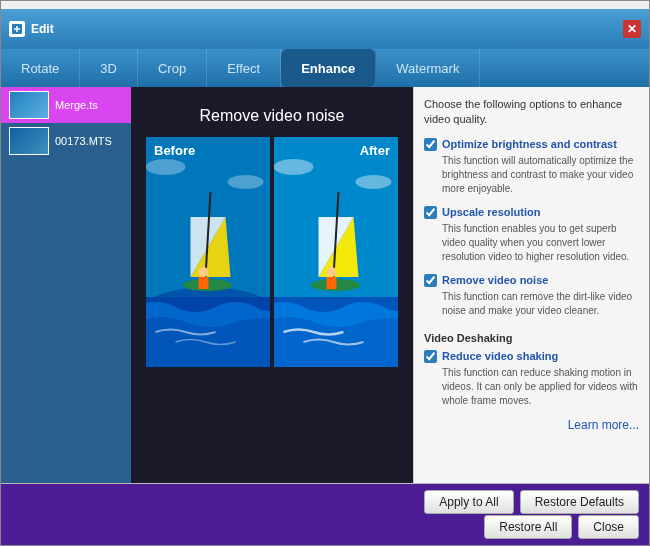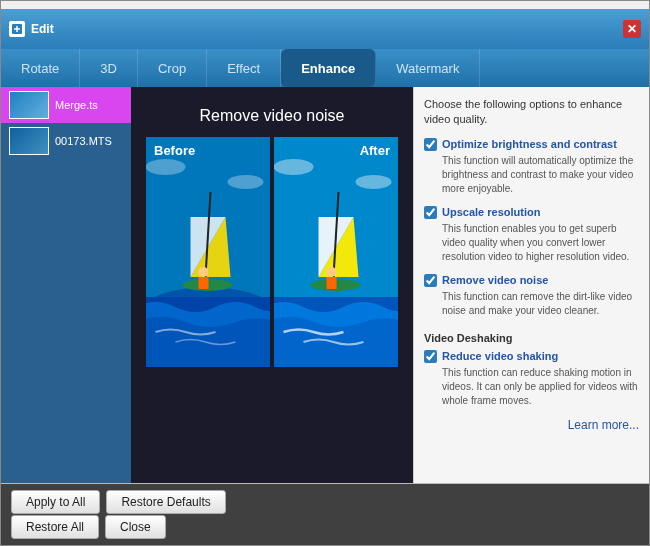--- a/index.html
+++ b/index.html
@@ -121,25 +121,26 @@
     .right-panel .intro-text { font-size: 11px; color: #333; line-height: 1.4; margin-bottom: 4px; }
     .option-item { display: flex; flex-direction: column; gap: 3px; margin-bottom: 4px; }
     .option-row { display: flex; align-items: center; gap: 5px; }
     .option-row input[type=checkbox] { width: 13px; height: 13px; accent-color: #2a7db8; }
     .option-label { font-size: 11px; color: #2255aa; font-weight: bold; }
     .option-desc { font-size: 10px; color: #555; line-height: 1.4; padding-left: 18px; }
     .section-title { font-size: 11px; color: #333; font-weight: bold; margin-top: 4px; }
     .learn-more { color: #2255aa; font-size: 12px; text-decoration: none; text-align: right; display: block; }
 
     .bottom-bar {
-      background: #404040;
+      background: #4c1d95;
       border-top: 1px solid #bbb;
       height: 62px;
       display: flex;
       flex-direction: column;
+      align-items: flex-end;
       justify-content: space-around;
       padding: 6px 10px;
       flex-shrink: 0;
     }
     .bottom-row { display: flex; gap: 6px; align-items: center; }
     .btn {
       padding: 4px 14px;
       font-size: 12px;
       border: 1px solid #aaa;
       background: linear-gradient(to bottom, #fff, #e0e0e0);

